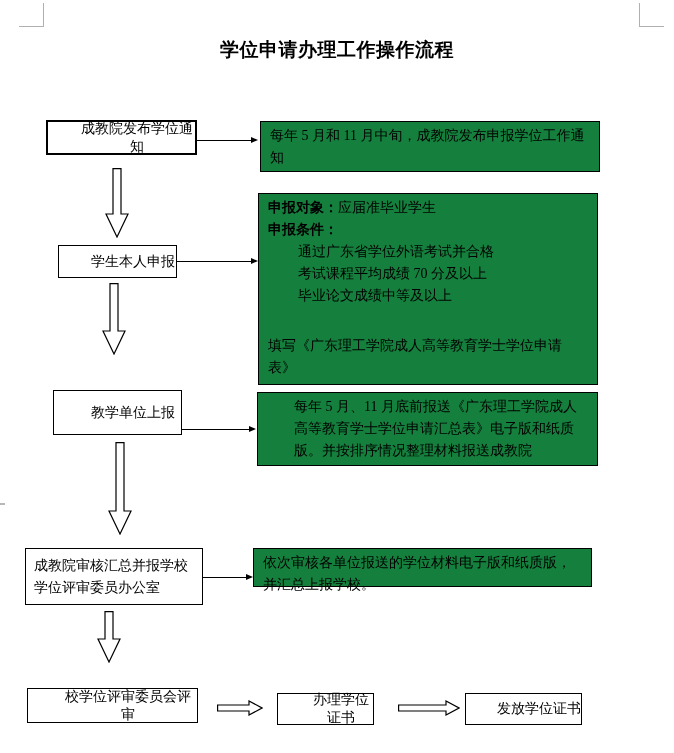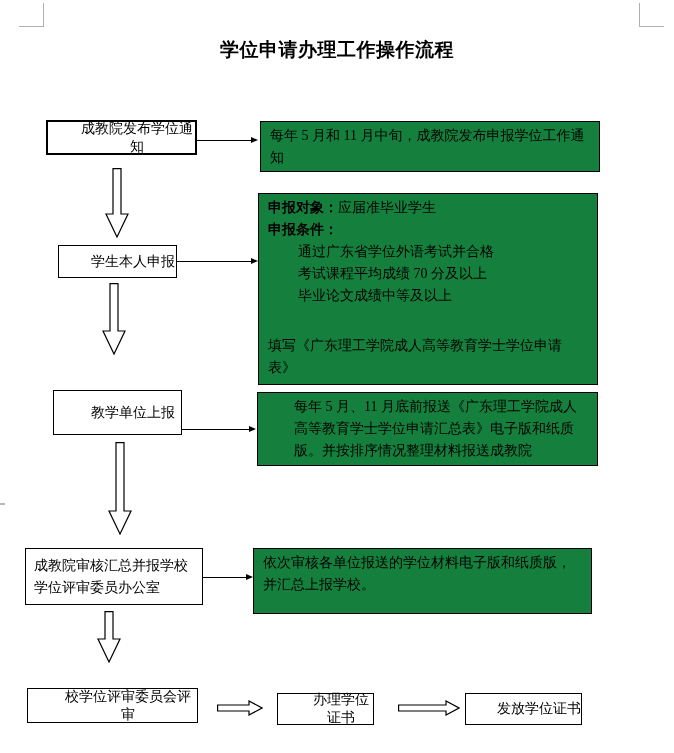--- a/index.html
+++ b/index.html
@@ -102,21 +102,21 @@
     <div class="indent">通过广东省学位外语考试并合格</div>
     <div class="indent">考试课程平均成绩 70 分及以上</div>
     <div class="indent">毕业论文成绩中等及以上</div>
     <div class="gap-top">填写《广东理工学院成人高等教育学士学位申请表》</div>
   </div>
 
   <div class="nbox" style="left:257px; top:392px; width:341px; height:74px;padding-left:36px;">
     <span>每年 5 月、11 月底前报送《广东理工学院成人高等教育学士学位申请汇总表》电子版和纸质版。并按排序情况整理材料报送成教院</span>
   </div>
 
-  <div class="nbox" style="left:253px; top:548px; width:339px; height:66px;">
+  <div class="nbox" style="left:253px; top:548px; width:339px; height:39px;">
     <span>依次审核各单位报送的学位材料电子版和纸质版，并汇总上报学校。</span>
   </div>
 
   <div class="thin-arrow" style="left:197px; top:137px; width:61px; height:7px;">
     <div class="line" style="width:55px;"></div>
       <div class="head"></div>
   </div>
   <div class="thin-arrow" style="left:177px; top:258px; width:81px; height:7px;">
     <div class="line" style="width:75px;"></div>
       <div class="head"></div>

